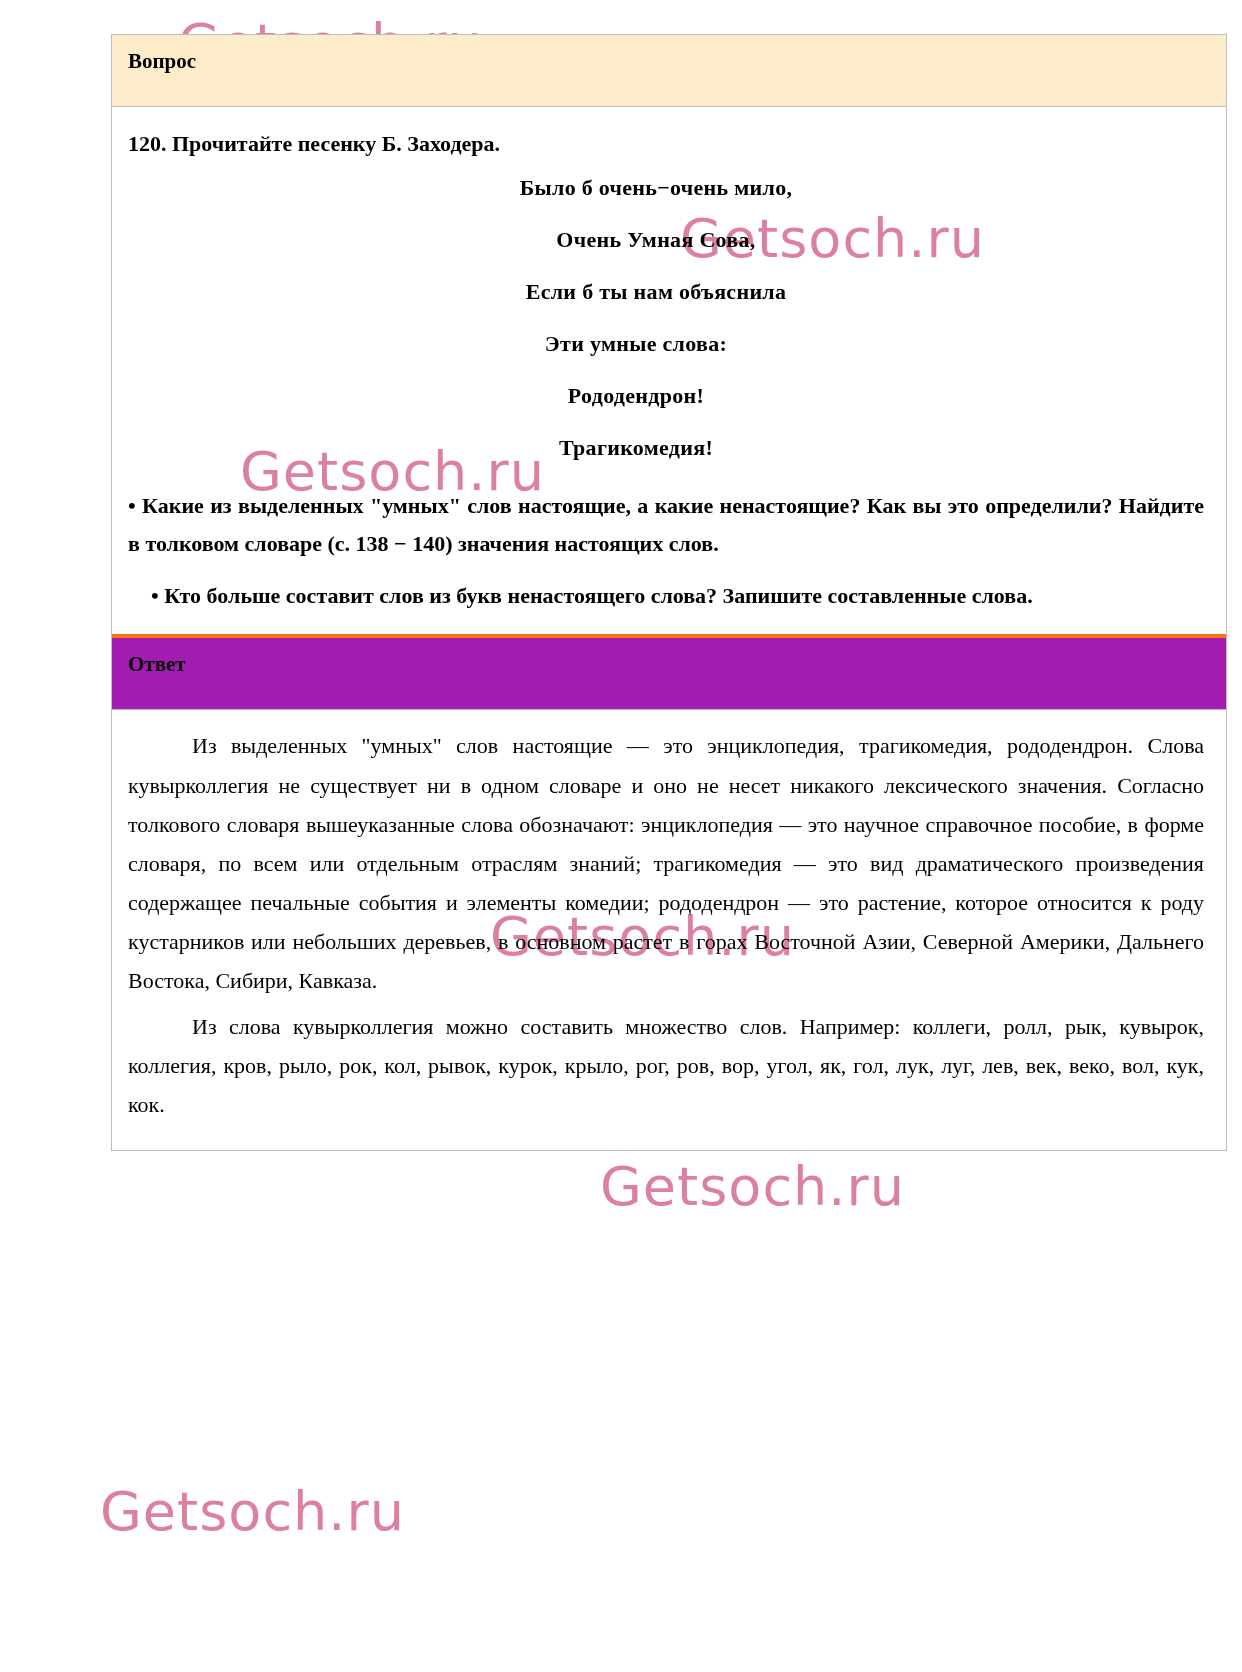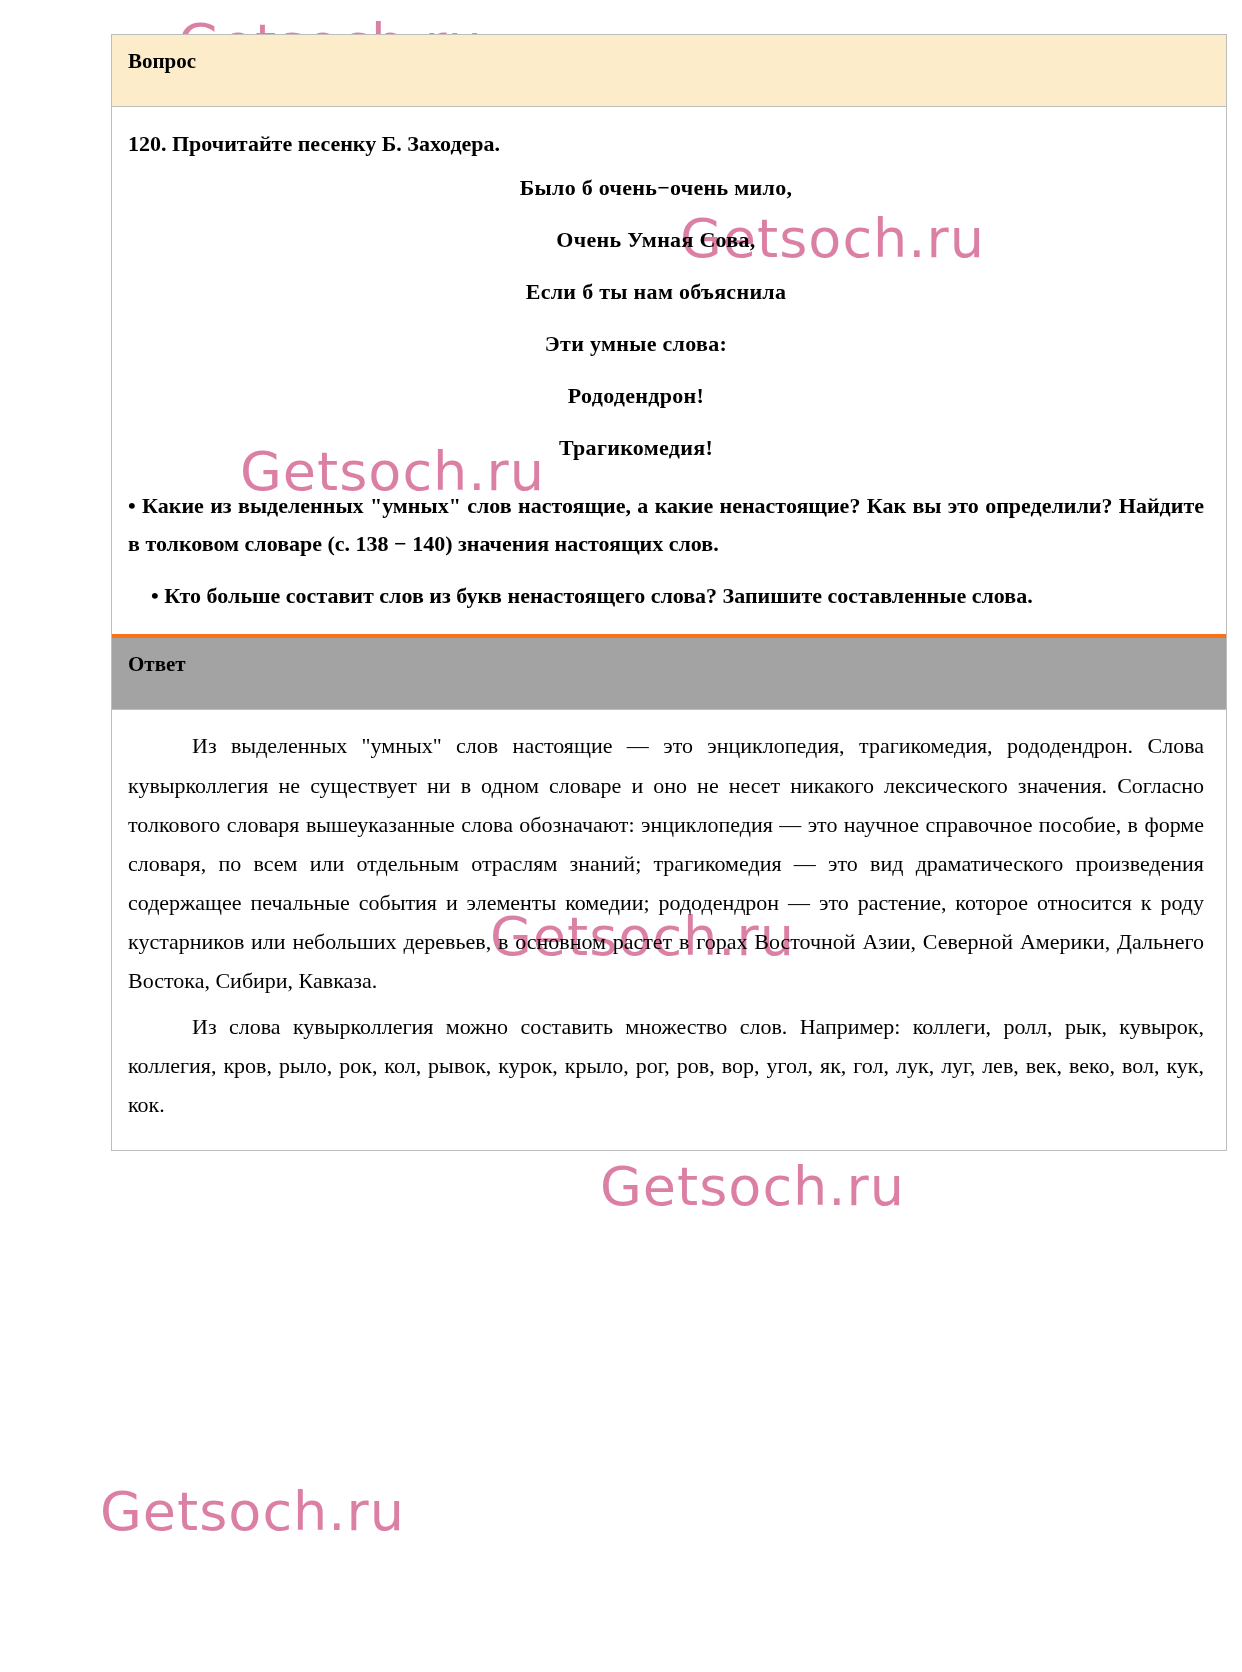--- a/index.html
+++ b/index.html
@@ -58,21 +58,21 @@
     padding: 14px 16px 16px 16px;
     font-weight: bold;
     font-size: 21px;
     border-bottom: 1px solid #bdbdbd;
     height: 72px;
   }
   .band-question {
     background: #fcecc9;
   }
   .band-answer {
-    background: #a3a3a3;
+    background: #a21caf;
   }
 
   .section {
     box-sizing: border-box;
     padding: 18px 22px 20px 16px;
     border-bottom: 4px solid #f97316;
   }
   .section:last-child { border-bottom: none; }
 
   .q-title {

